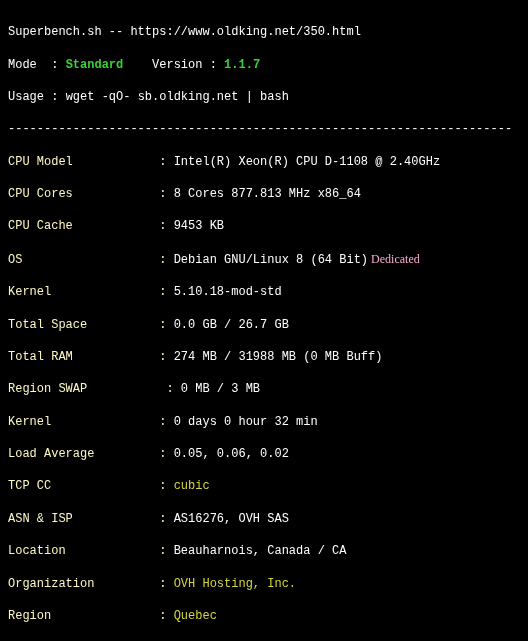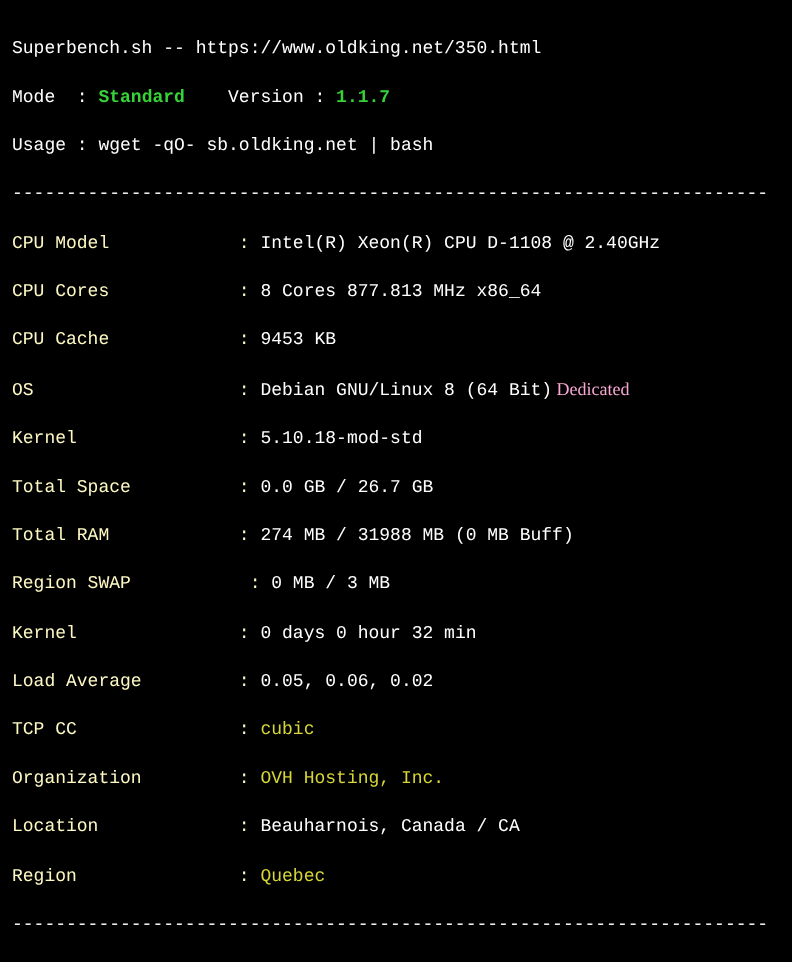--- a/index.html
+++ b/index.html
@@ -37,22 +37,23 @@
 <span class="row"><span class="label">CPU Cores</span><span class="label">            : </span><span class="cyan">8 Cores 877.813 MHz x86_64</span></span>
 <span class="row"><span class="label">CPU Cache</span><span class="label">            : </span><span class="cyan">9453 KB</span></span>
 <span class="row"><span class="label">OS</span><span class="label">                   : </span><span class="cyan">Debian GNU/Linux 8 (64 Bit)</span><span class="white"> </span><span class="white">Dedicated</span></span>
 <span class="row"><span class="label">Kernel</span><span class="label">               : </span><span class="cyan">5.10.18-mod-std</span></span>
 <span class="row"><span class="label">Total Space</span><span class="label">          : </span><span class="cyan">0.0 GB / 26.7 GB</span></span>
 <span class="row"><span class="label">Total RAM</span><span class="label">            : </span><span class="cyan">274 MB / 31988 MB (0 MB Buff)</span></span>
 <span class="row"><span class="label">Region SWAP</span><span class="label">           : </span><span class="cyan">0 MB / 3 MB</span></span>
 <span class="row"><span class="label">Kernel</span><span class="label">               : </span><span class="cyan">0 days 0 hour 32 min</span></span>
 <span class="row"><span class="label">Load Average</span><span class="label">         : </span><span class="cyan">0.05, 0.06, 0.02</span></span>
 <span class="row"><span class="label">TCP CC</span><span class="label">               : </span><span class="yellow">cubic</span></span>
+<span class="row"><span class="label">ASN &amp; ISP</span><span class="label">            : </span><span class="cyan">AS16276, OVH SAS</span></span>
+<span class="row"><span class="label">Location</span><span class="label">             : </span><span class="cyan">Beauharnois, Canada / CA</span></span>
 <span class="row"><span class="label">Organization</span><span class="label">         : </span><span class="yellow">OVH Hosting, Inc.</span></span>
-<span class="row"><span class="label">Location</span><span class="label">             : </span><span class="cyan">Beauharnois, Canada / CA</span></span>
 <span class="row"><span class="label">Region</span><span class="label">               : </span><span class="yellow">Quebec</span></span>
 <span class="row cyan">----------------------------------------------------------------------</span>
 
 
 
 
 
 
 
 

